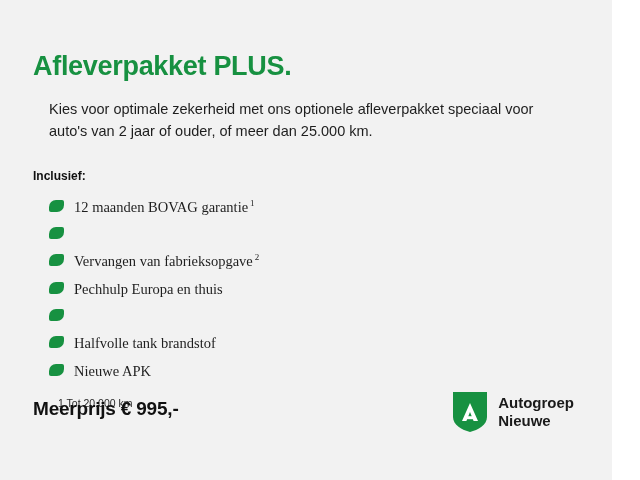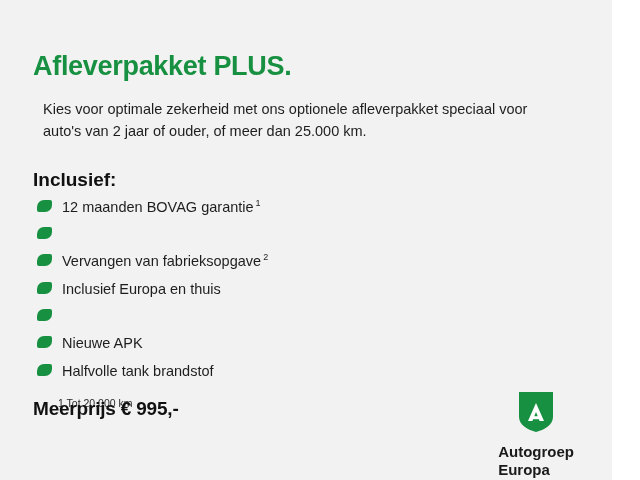--- a/index.html
+++ b/index.html
@@ -32,33 +32,34 @@
     font-weight: bold;
     color: #179141;
     letter-spacing: -0.3px;
     margin: 0 0 16px 0;
     line-height: 1.1;
   }
   .intro {
     font-size: 14.5px;
     line-height: 1.55;
     color: #1e1e1e;
-    margin: 0 0 26px 10px;
+    margin: 0 0 26px 16px;
     max-width: 520px;
   }
   .incl-label {
-    font-size: 19px;
+    font-size: 12px;
     font-weight: bold;
     color: #111;
     margin: 0 0 8px 0;
   }
   ul.features {
     list-style: none;
-    margin: 4px;
+    margin: 16px;
     padding: 0;
+    font-family: Liberation Serif, serif;
   }
   ul.features li {
     position: relative;
     padding-left: 25px;
     font-size: 14.5px;
     line-height: 1.0;
     margin-bottom: 12px;
     color: #1e1e1e;
   }
   .bullet {
@@ -94,21 +95,20 @@
     color: #111;
     letter-spacing: -0.2px;
   }
   .logo {
     position: absolute;
     right: 38px;
     top: 390px;
     display: flex;
     align-items: center;
     gap: 9px;
-    flex-direction: column;
   }
   .logo-mark {
     width: 38px;
     height: 44px;
     position: relative;
     display: block;
   }
   .logo-text {
     font-size: 15px;
     font-weight: bold;
@@ -137,33 +137,33 @@
       <li>
         <span class="bullet"></span>
         <sup></sup>
       </li>
       <li>
         <span class="bullet"></span>
         <span>Vervangen van fabrieksopgave</span><sup>2</sup>
       </li>
       <li>
         <span class="bullet"></span>
-        <span>Inclusief Europa en thuis</span><sup></sup>
+        <span>Pechhulp Europa en thuis</span><sup></sup>
       </li>
       <li>
         <span class="bullet"></span>
         <sup></sup>
       </li>
       <li>
         <span class="bullet"></span>
-        <span>Nieuwe APK</span><sup></sup>
+        <span>Halfvolle tank brandstof</span><sup></sup>
       </li>
       <li>
         <span class="bullet"></span>
-        <span>Halfvolle tank brandstof</span><sup></sup>
+        <span>Nieuwe APK</span><sup></sup>
       </li>
     </ul>
 
     <div class="footnotes">
       <div class="footnote">1 Tot 20.000 km</div>
     </div>
 
   </div>
 
   <div class="price">Meerprijs € 995,-</div>
@@ -171,17 +171,17 @@
   <div class="logo">
     <span class="logo-mark">
       <svg width="38" height="44" viewBox="0 0 38 44" xmlns="http://www.w3.org/2000/svg">
         <path d="M2 2 H36 V27 C36 35 27 40 19 42 C11 40 2 35 2 27 Z" fill="#179141"></path>
         <path d="M19 13 L27 31 H22.6 L19 22 L15.4 31 H11 Z" fill="#ffffff"></path>
         <rect x="14.6" y="26.2" width="8.8" height="3" fill="#ffffff"></rect>
       </svg>
     </span>
     <span class="logo-text">
       <span>Autogroep</span><br>
-      <span>Europa</span>
+      <span>Nieuwe</span>
     </span>
   </div>
 
 </div>
 
 </body></html>

